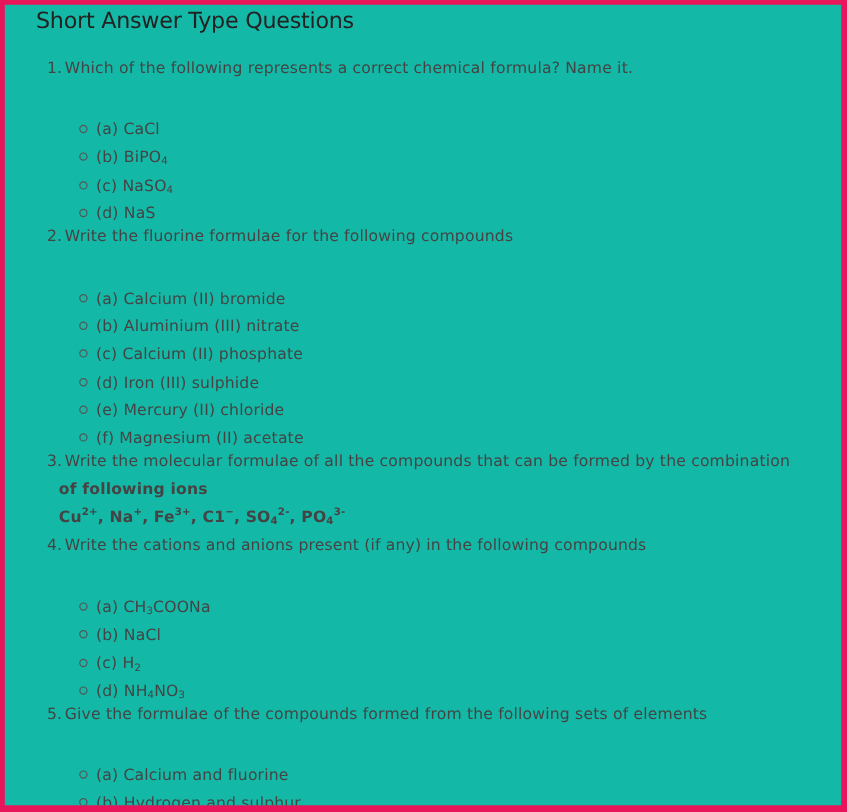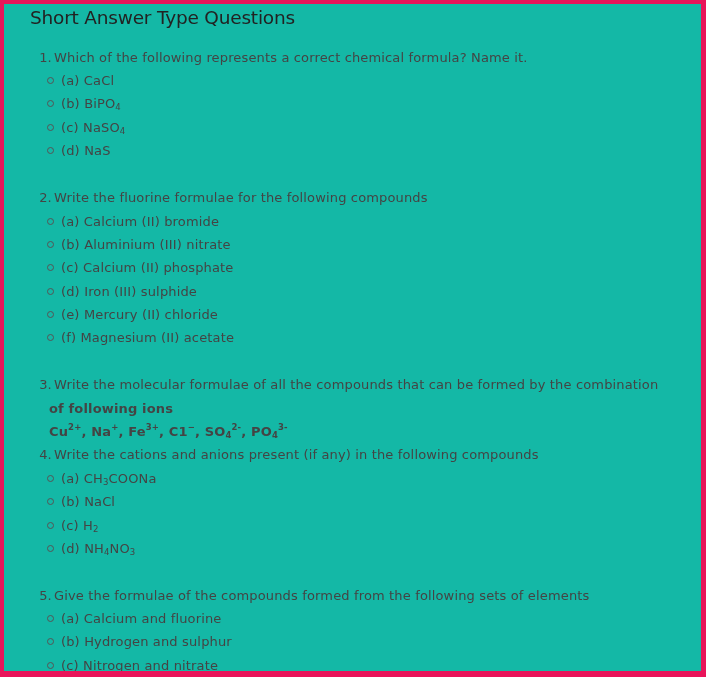--- a/index.html
+++ b/index.html
@@ -25,21 +25,21 @@
       letter-spacing: -0.2px;
     }
     .q {
       position: absolute; left: 33px; font-size: 13px; white-space: nowrap;
       letter-spacing: 0.15px;
       text-align: center;
     }
     .q .num { display: inline-block; width: 17px; }
     .cont { position: absolute; left: 45px; font-size: 13px; white-space: nowrap; letter-spacing: 0.15px; font-weight: bold; }
     .opt {
-      position: absolute; left: 43px; font-size: 13px; white-space: nowrap; letter-spacing: 0.15px;
+      position: absolute; left: 62px; font-size: 13px; white-space: nowrap; letter-spacing: 0.15px; margin-top: 28px;
     }
     .bullet {
       display: inline-block; width: 5px; height: 5px; border: 1px solid #555;
       border-radius: 50%; margin-right: 7px; vertical-align: middle; position: relative; top: -1px;
     }
     sub, sup { font-size: 8.5px; line-height: 0; }
     sub { vertical-align: -2px; }
     sup { vertical-align: 6px; }
   </style>
 </head>

